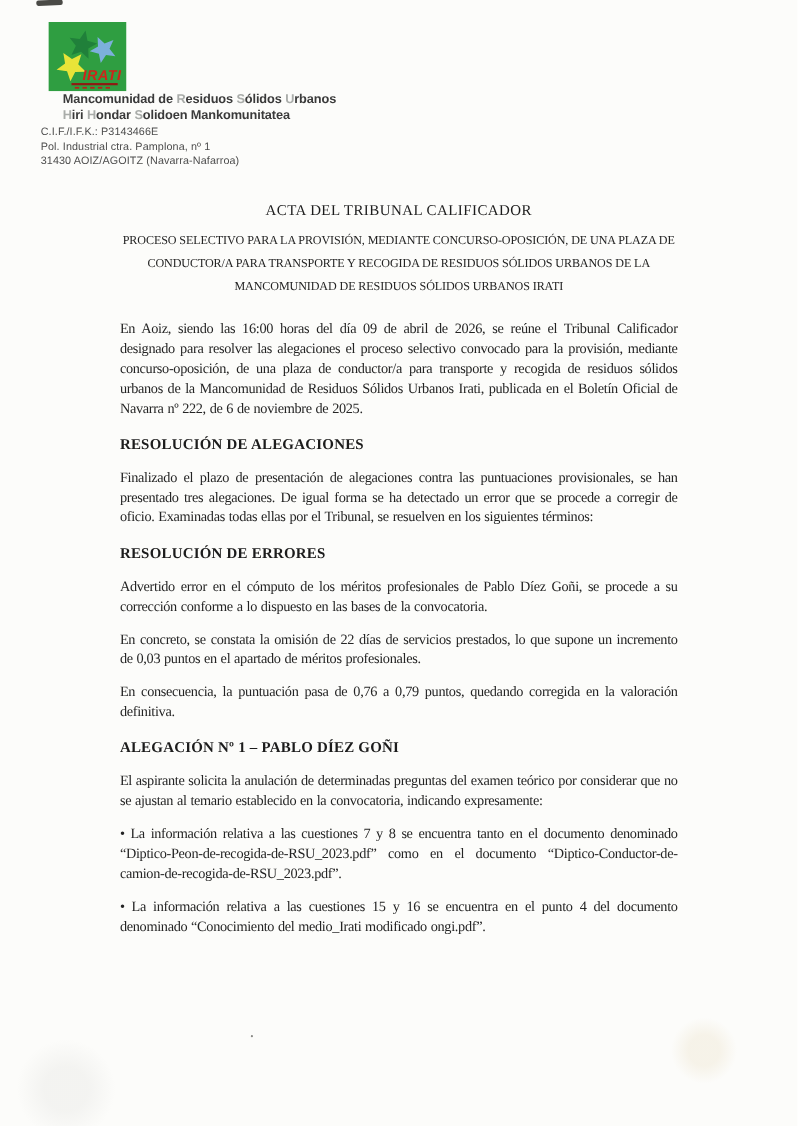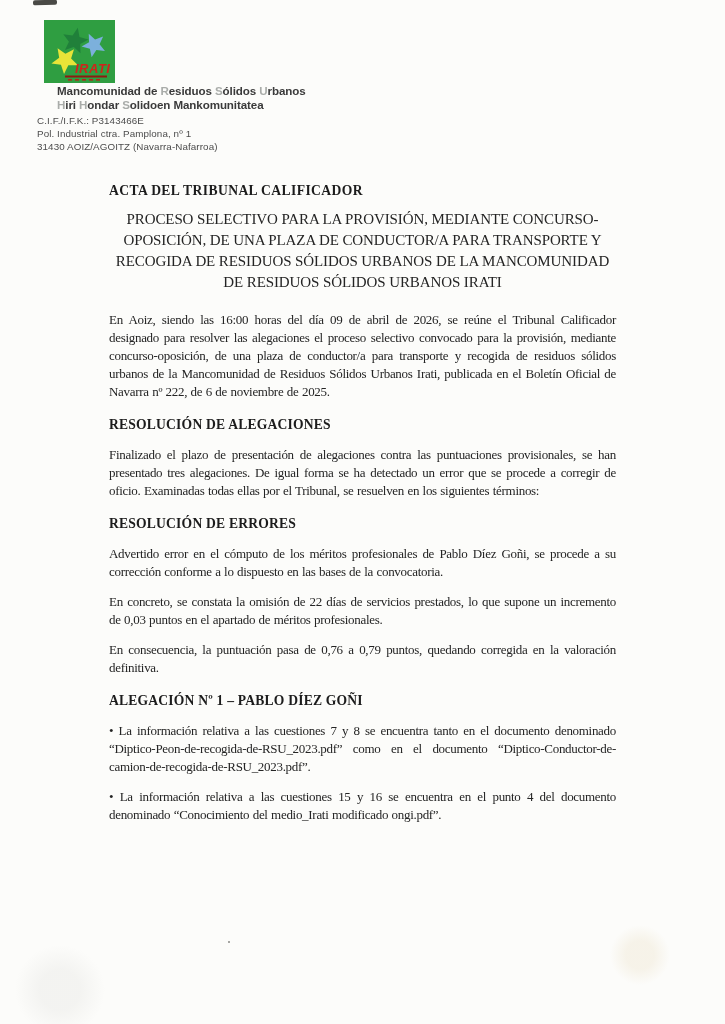--- a/index.html
+++ b/index.html
@@ -27,22 +27,22 @@
   
   .logo { position: absolute; left: 44px; top: 20px; width: 71px; height: 63px; }
   .org-block { position: absolute; left: 37px; top: 84px; font-family: "Liberation Sans", sans-serif; }
   .org-line { font-weight: bold; font-size: 11.6px; line-height: 14px; color: #3a3a3a; letter-spacing: -0.1px; white-space: nowrap; padding-left: 20px; }
   .org-line .init { color: #a9aca9; }
   .org-meta { font-size: 9.8px; line-height: 12.8px; color: #4c4c4c; letter-spacing: 0.1px; white-space: nowrap; }
   .org-meta.first { margin-top: 3px; }
 
   
   .doc { position: absolute; left: 109px; top: 182px; width: 507px; }
-  .doc-title { margin: 0; font-size: 13.6px; font-weight: bold; letter-spacing: 0.4px; line-height: 18px; color: #1c1c1c; }
-  .doc-subtitle { margin: 9px 0 0; text-align: center; font-size: 15px; line-height: 21px; letter-spacing: -0.1px; }
+  .doc-title { margin: 0; text-align: center; font-size: 13.6px; font-weight: normal; letter-spacing: 0.4px; line-height: 18px; color: #1c1c1c; }
+  .doc-subtitle { margin: 9px 0 0; text-align: center; font-size: 11px; line-height: 21px; letter-spacing: -0.1px; }
   .para { margin: 12px 0 0; font-size: 13px; line-height: 18px; text-align: justify; letter-spacing: -0.3px; word-spacing: 0.5px; }
   .intro { margin-top: 18px; }
   .section-heading { margin: 15px 0 0; font-size: 13.6px; font-weight: bold; line-height: 18px; letter-spacing: 0.2px; color: #1c1c1c; }
 </style>
 </head>
 <body>
 
 <div class="page">
 
   <div class="smudge"></div>
@@ -92,18 +92,19 @@
 
     <section>
       <h2 class="section-heading">RESOLUCIÓN DE ERRORES</h2>
       <p class="para">Advertido error en el cómputo de los méritos profesionales de Pablo Díez Goñi, se procede a su corrección conforme a lo dispuesto en las bases de la convocatoria.</p>
       <p class="para">En concreto, se constata la omisión de 22 días de servicios prestados, lo que supone un incremento de 0,03 puntos en el apartado de méritos profesionales.</p>
       <p class="para">En consecuencia, la puntuación pasa de 0,76 a 0,79 puntos, quedando corregida en la valoración definitiva.</p>
     </section>
 
     <section>
       <h2 class="section-heading">ALEGACIÓN Nº 1 – PABLO DÍEZ GOÑI</h2>
+      <p class="para">El aspirante solicita la anulación de determinadas preguntas del examen teórico por considerar que no se ajustan al temario establecido en la convocatoria, indicando expresamente:</p>
       <p class="para">• La información relativa a las cuestiones 7 y 8 se encuentra tanto en el documento denominado “Diptico-Peon-de-recogida-de-RSU_2023.pdf” como en el documento “Diptico-Conductor-de-camion-de-recogida-de-RSU_2023.pdf”.</p>
       <p class="para">• La información relativa a las cuestiones 15 y 16 se encuentra en el punto 4 del documento denominado “Conocimiento del medio_Irati modificado ongi.pdf”.</p>
     </section>
   </main>
 
 </div>
 
 </body></html>

